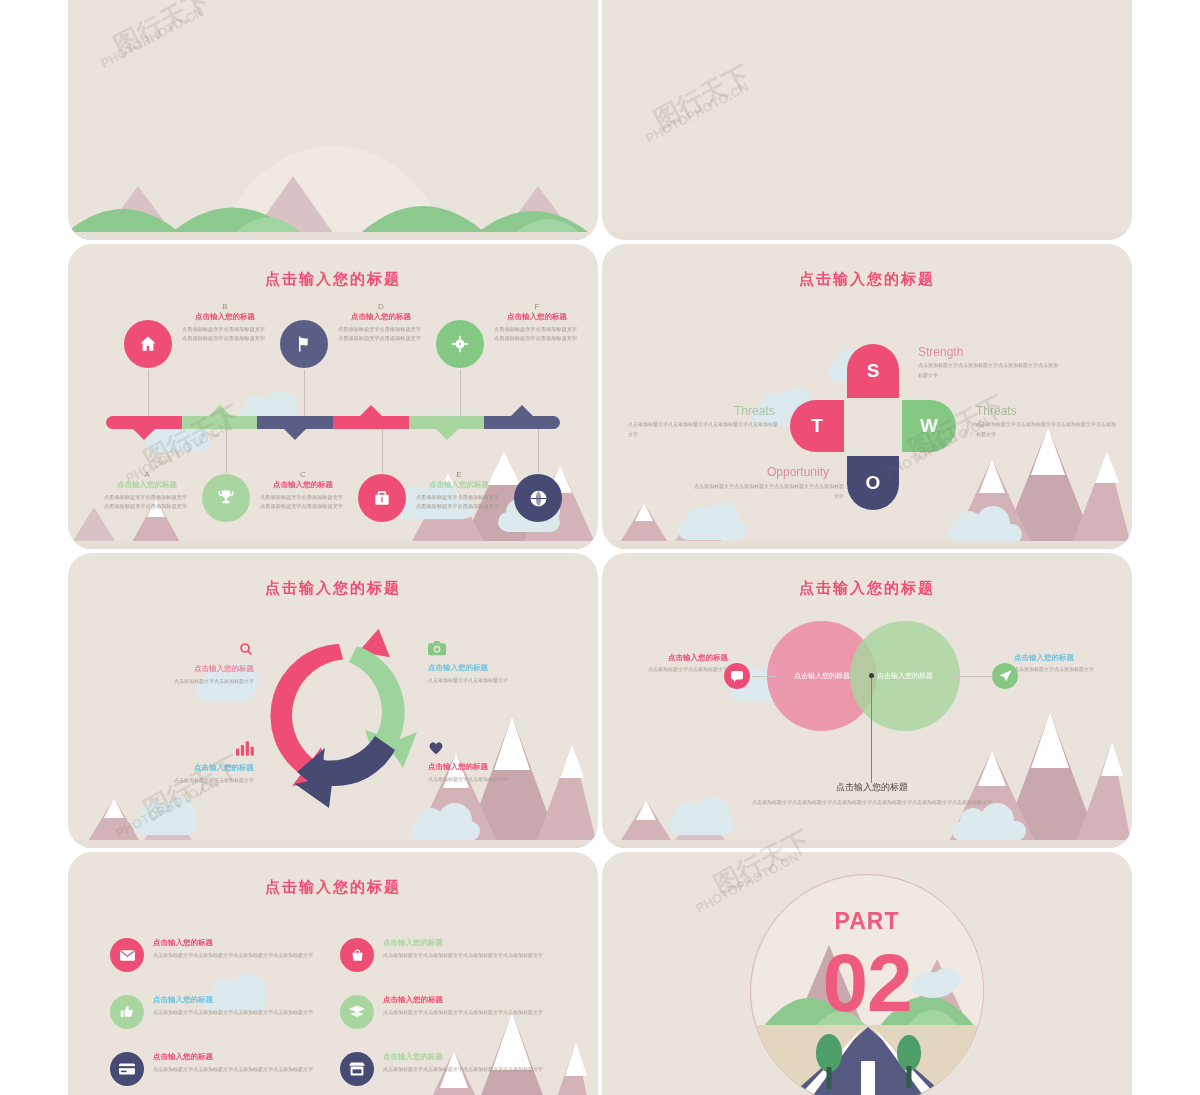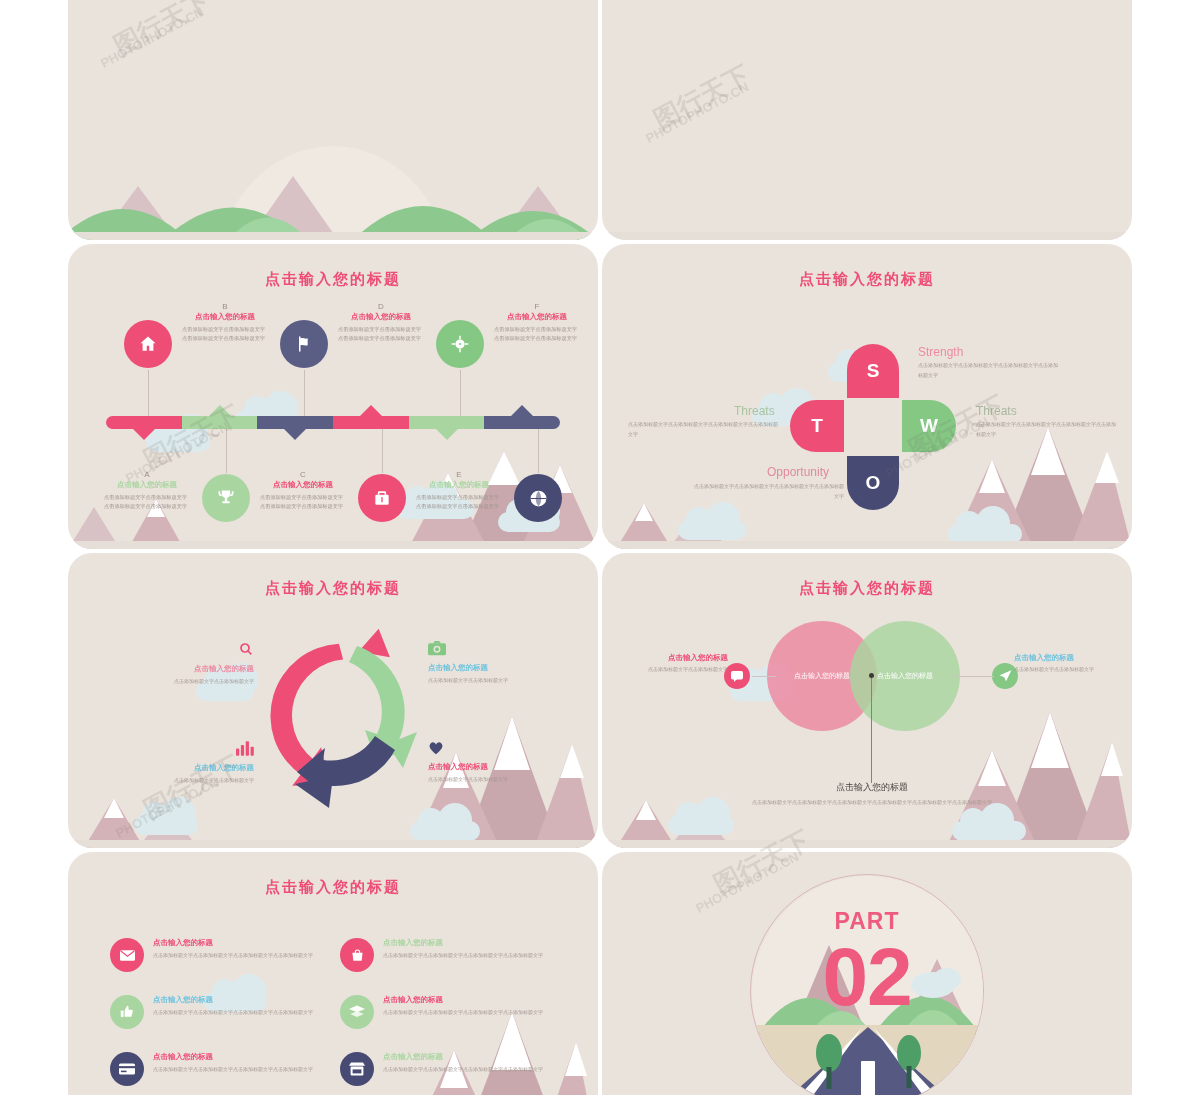--- a/index.html
+++ b/index.html
@@ -615,21 +615,21 @@
             <ellipse cx="78" cy="178" rx="13" ry="19" fill="#4E9E67"></ellipse>
             <rect x="75.5" y="192" width="5" height="22" fill="#2F5B4A"></rect>
             <ellipse cx="158" cy="178" rx="12" ry="18" fill="#4E9E67"></ellipse>
             <rect x="155.5" y="191" width="5" height="22" fill="#2F5B4A"></rect>
             <ellipse cx="182" cy="110" rx="22" ry="13" fill="#DCEAEE"></ellipse>
             <ellipse cx="196" cy="104" rx="14" ry="11" fill="#DCEAEE"></ellipse>
           </g>
         </svg>
       </div>
       <div class="part-label" style="top:56px; font-size:23px; letter-spacing:1px;">PART</div>
-      <div class="part-label" style="top:84px; font-size:82px; letter-spacing:-1px; line-height:1;">02</div>
+      <div class="part-label" style="top:90px; font-size:82px; letter-spacing:-1px; line-height:1;">02</div>
 
     </div>
 
   </div>
 
   <div id="wm-layer">
       <div class="wm" style="left: 110px; top: 6px; font-size: 26px; transform: rotate(-28deg);">图行天下</div>
       <div class="wm" style="left: 95px; top: 30px; font-size: 13px; transform: rotate(-28deg);">PHOTOPHOTO.CN</div>
       <div class="wm" style="left: 650px; top: 80px; font-size: 26px; transform: rotate(-28deg);">图行天下</div>
       <div class="wm" style="left: 640px; top: 105px; font-size: 13px; transform: rotate(-28deg);">PHOTOPHOTO.CN</div>

